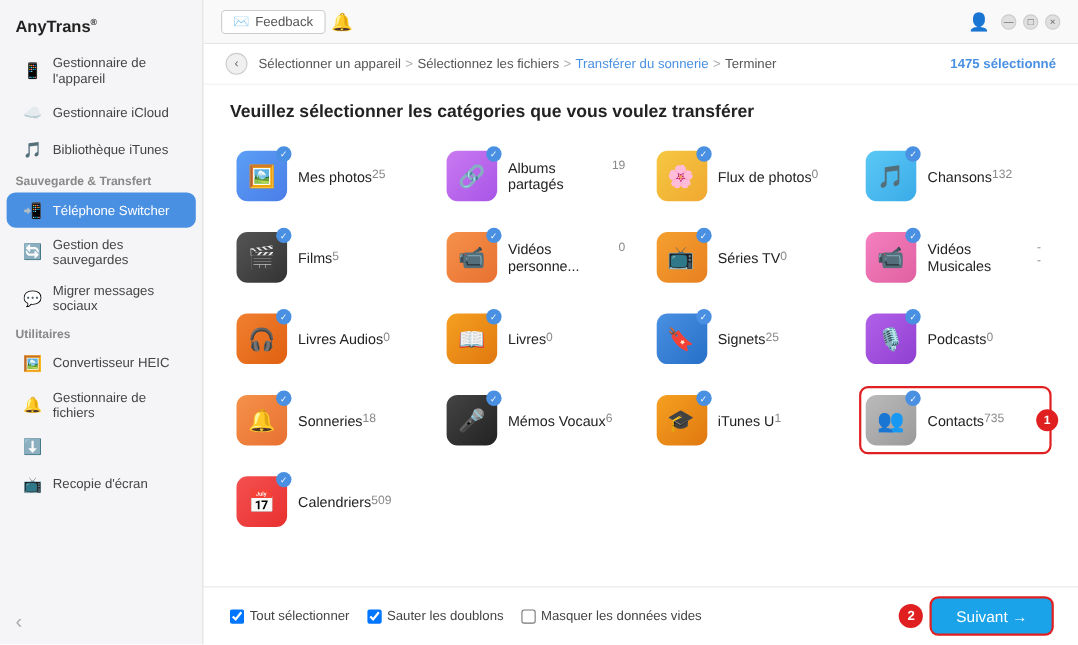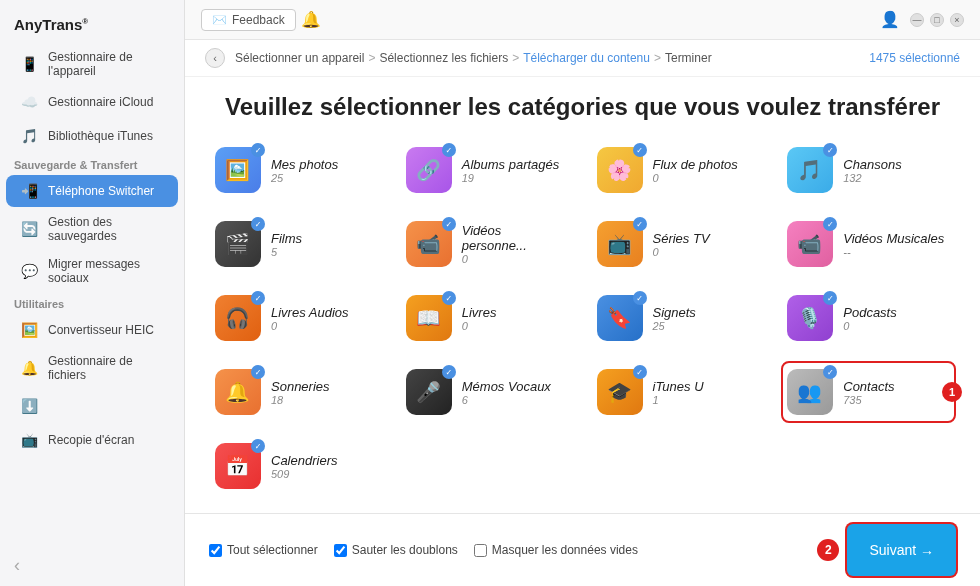--- a/index.html
+++ b/index.html
@@ -122,34 +122,34 @@
       border: 1px solid #ccc;
       background: #f0f0f0;
       display: flex;
       align-items: center;
       justify-content: center;
       font-size: 11px;
       cursor: pointer;
       color: #666;
       margin-right: 6px;
     }
-    .selected-count { font-size: 12px; color: #4a90e2; font-weight: 400; }
+    .selected-count { font-size: 12px; color: #4a90e2; font-weight: 700; }
 
     
     .content-area {
       flex: 1;
       overflow-y: auto;
       padding: 16px 24px 0;
     }
     .page-title {
-      font-size: 24px;
+      font-size: 16px;
       font-weight: 600;
       color: #222;
       margin-bottom: 18px;
-      text-align: center;
+      text-align: left;
     }
 
     
     .category-grid {
       display: grid;
       grid-template-columns: repeat(4, 1fr);
       gap: 12px 16px;
       padding-bottom: 10px;
     }
     .category-item {
@@ -184,21 +184,21 @@
       width: 14px;
       height: 14px;
       background: #4a90e2;
       border-radius: 50%;
       display: flex;
       align-items: center;
       justify-content: center;
       font-size: 8px;
       color: white;
     }
-    .cat-info { display: flex; flex-direction: column; font-style: italic; }
+    .cat-info { display: flex; flex-direction: row; }
     .cat-name { font-size: 13px; font-weight: 500; color: #222; }
     .cat-count { font-size: 11px; color: #888; }
 
     
     .step-badge {
       position: absolute;
       right: -8px;
       top: 50%;
       transform: translateY(-50%);
       width: 20px;
@@ -230,21 +230,21 @@
       font-size: 12px;
       color: #444;
       cursor: pointer;
     }
     .checkbox-label input[type="checkbox"] { width: 13px; height: 13px; }
     .next-btn {
       background: #1aa3e8;
       color: white;
       border: none;
       border-radius: 6px;
-      padding: 18px 22px;
+      padding: 8px 22px;
       font-size: 14px;
       font-weight: 500;
       cursor: pointer;
       display: flex;
       align-items: center;
       gap: 6px;
       box-shadow: 0 0 0 2px #e02020;
     }
 
     
@@ -347,21 +347,21 @@
     </div>
   </div>
 
   <div class="breadcrumb-bar">
     <div class="breadcrumb">
       <div class="back-btn">‹</div>
       <span class="step">Sélectionner un appareil</span>
       <span class="sep">&gt;</span>
       <span class="step">Sélectionnez les fichiers</span>
       <span class="sep">&gt;</span>
-      <span class="step active">Télécharger du contenu</span>
+      <span class="step active">Transférer du sonnerie</span>
       <span class="sep">&gt;</span>
       <span class="step">Terminer</span>
     </div>
     <div class="selected-count">1475 sélectionné</div>
   </div>
 
   <div class="content-area">
     <div class="page-title">Veuillez sélectionner les catégories que vous voulez transférer</div>
 
     <div class="category-grid" id="cat-grid">

